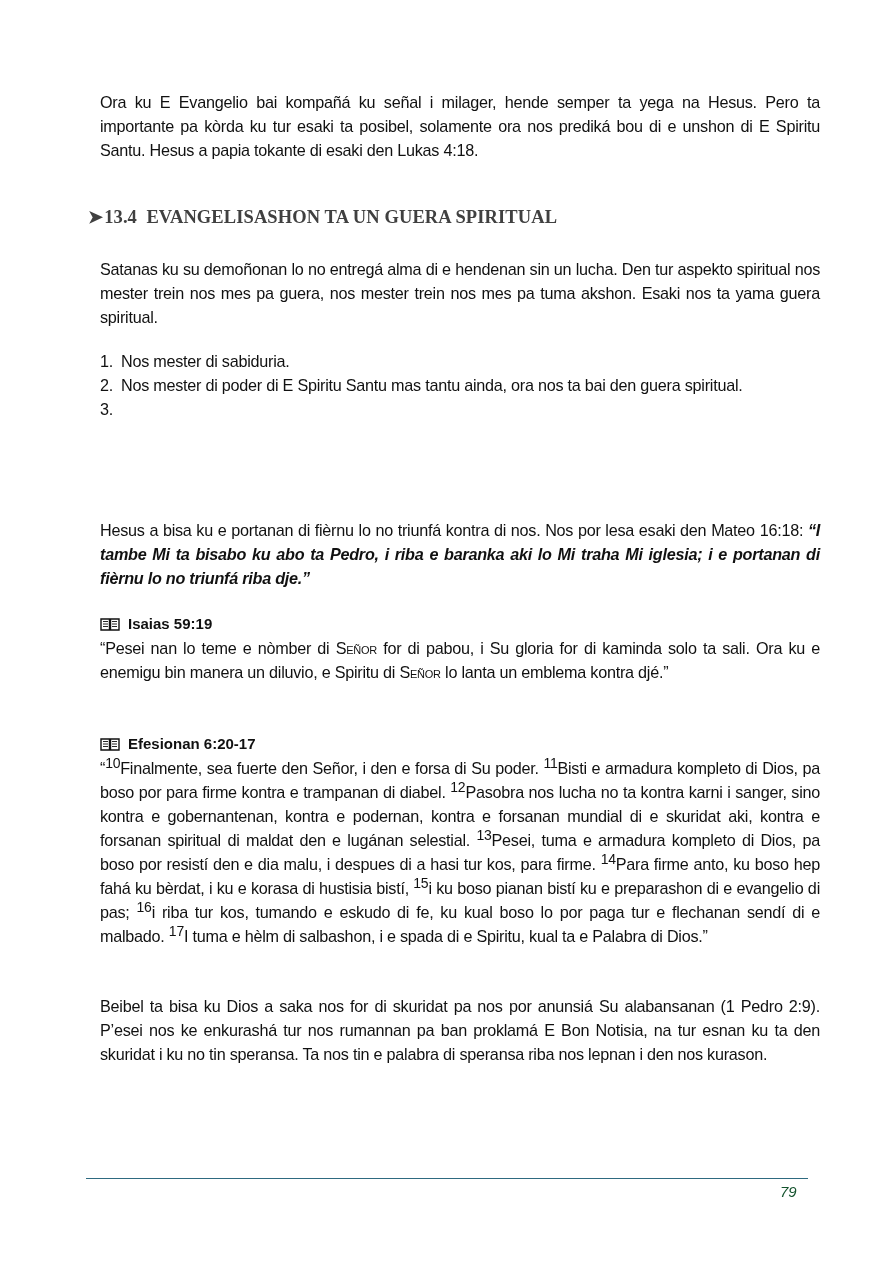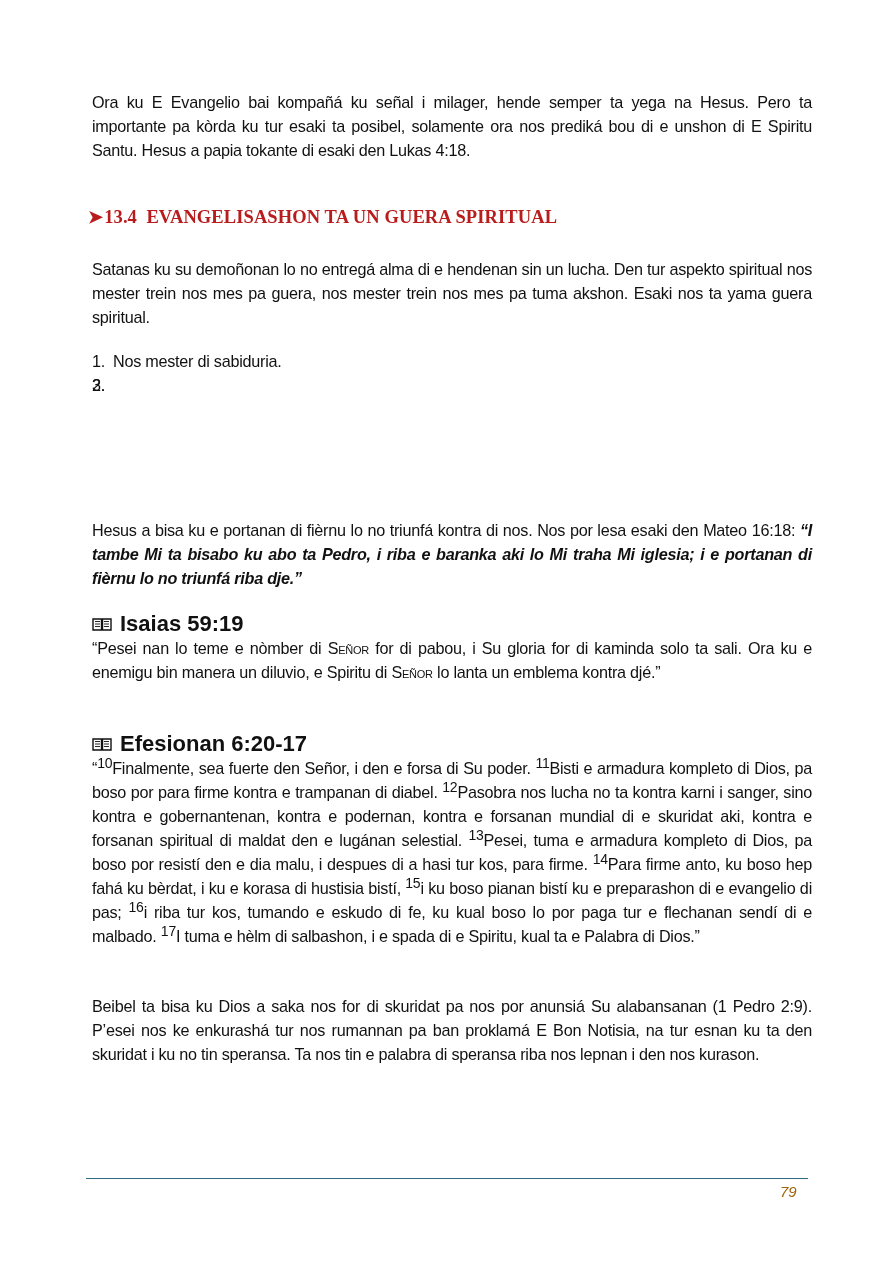--- a/index.html
+++ b/index.html
@@ -6,39 +6,39 @@
   body {
     width: 892px; height: 1262px; position: relative; overflow: hidden;
     font-family: "Liberation Sans", sans-serif;
     color: #111111;
   }
   .page { position: absolute; left: 88px; top: 0; width: 720px; }
   .p {
     font-size: 16.2px; line-height: 24px; text-align: justify;
     margin: 0; letter-spacing: -0.25px;
   }
-  .blk { position: absolute; left: 4px; width: 720px; }
+  .blk { position: absolute; left: 12px; width: 720px; }
   .heading {
     position: absolute; left: 0; top: 206px;
     font-family: "Liberation Serif", serif; font-weight: bold;
-    font-size: 18.5px; color: #b91c1c; letter-spacing: 0.1px;
+    font-size: 18.5px; color: #404040; letter-spacing: 0.1px;
     white-space: nowrap; transform: scaleX(1.0);
   }
   .heading .arrow { font-size: 18px; margin-right: 1px; }
   .ol { margin: 0; padding: 0; list-style: none; }
   .ol li { position: relative; padding-left: 21px; font-size: 16.2px; line-height: 24px; text-align: justify; letter-spacing: -0.25px; }
   .ol li .num { position: absolute; left: 0; top: 0; }
   .bi { font-weight: bold; font-style: italic; }
-  .ref { font-weight: bold; font-size: 22px; line-height: 24px; display: flex; align-items: center; }
+  .ref { font-weight: bold; font-size: 15px; line-height: 24px; display: flex; align-items: center; }
   .book-icon { display: inline-block; width: 20px; height: 15px; margin-right: 8px; }
   .it { }
   .sc { font-variant: small-caps; }
   sup { font-size: 14px; vertical-align: 6px; line-height: 0; }
   .footer-line { position: absolute; left: 86px; top: 1178px; width: 722px; height: 1px; background: #2e6a80; }
-  .page-num { position: absolute; left: 780px; top: 1183px; font-size: 15px; font-style: italic; color: #a16207; }
+  .page-num { position: absolute; left: 780px; top: 1183px; font-size: 15px; font-style: italic; color: #14532d; }
 </style>
 </head>
 <body>
 
 <div class="page">
 
   <div class="blk" style="top:90px">
     <p class="p">Ora ku E Evangelio bai kompañá ku señal i milager, hende semper ta yega na Hesus. Pero ta importante pa kòrda ku tur esaki ta posibel, solamente ora nos prediká bou di e unshon di E Spiritu Santu. Hesus a papia tokante di esaki den Lukas 4:18.</p>
   </div>
 
@@ -46,21 +46,21 @@
     <span class="arrow">➤</span><span>13.4</span>&nbsp;&nbsp;<span>EVANGELISASHON TA UN GUERA SPIRITUAL</span>
   </div>
 
   <div class="blk" style="top:257px">
     <p class="p">Satanas ku su demoñonan lo no entregá alma di e hendenan sin un lucha. Den tur aspekto spiritual nos mester trein nos mes pa guera, nos mester trein nos mes pa tuma akshon. Esaki nos ta yama guera spiritual.</p>
   </div>
 
   <div class="blk" style="top:349px">
     <ul class="ol">
       <li><span class="num">1.</span><span>Nos mester di sabiduria.</span></li>
-      <li><span class="num">2.</span></li>
+      <li><span class="num">2.</span><span>Nos mester di poder di E Spiritu Santu mas tantu ainda, ora nos ta bai den guera spiritual.</span></li>
       <li><span class="num">3.</span></li>
     </ul>
   </div>
 
   <div class="blk" style="top:518px">
     <p class="p"><span>Hesus a bisa ku e portanan di fièrnu lo no triunfá kontra di nos. Nos por lesa esaki den Mateo 16:18: </span><span class="bi">“I tambe Mi ta bisabo ku abo ta Pedro, i riba e baranka aki lo Mi traha Mi iglesia; i e portanan di fièrnu lo no triunfá riba dje.”</span></p>
   </div>
 
   <div class="blk" style="top:612px">
     <div class="ref">

